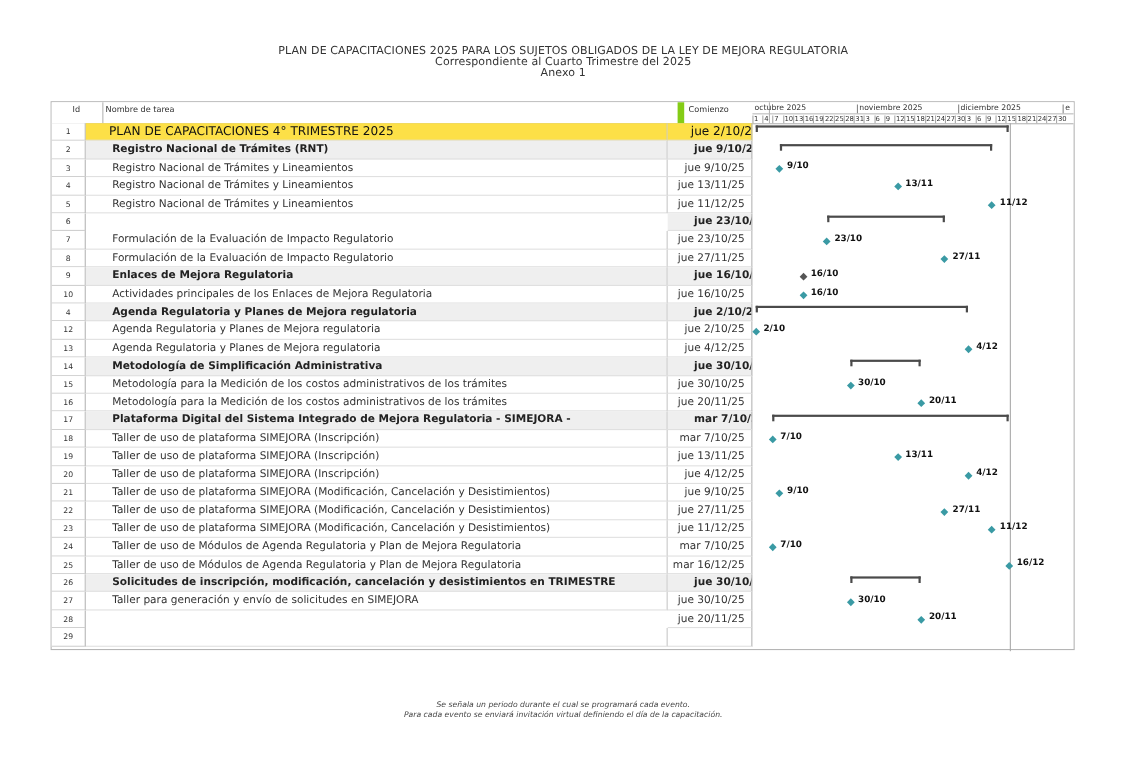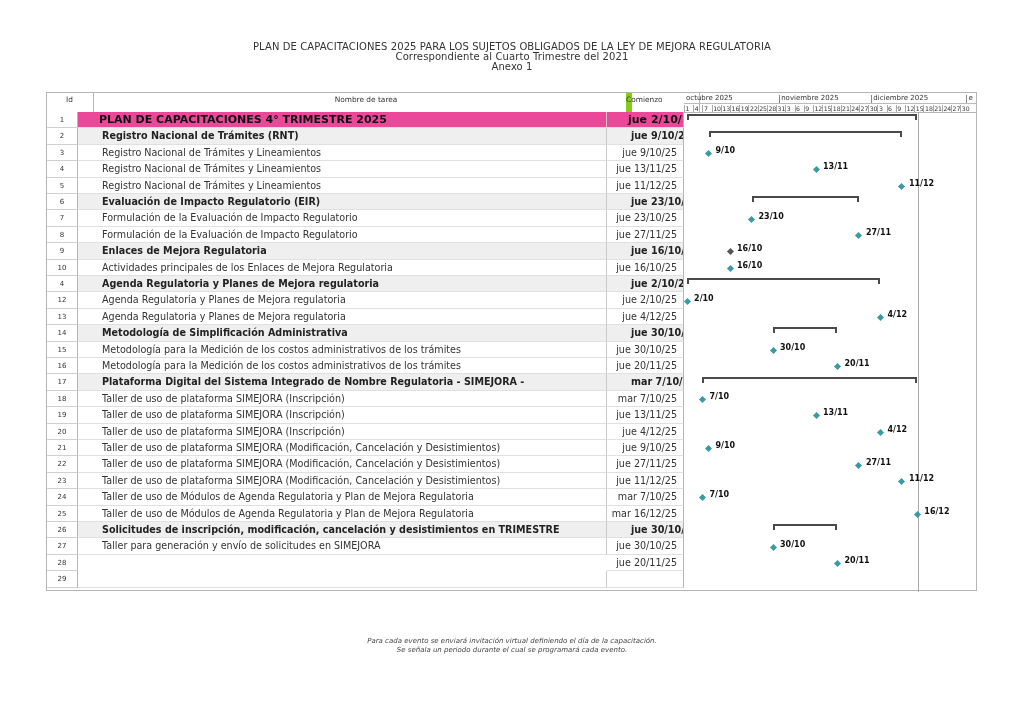--- a/index.html
+++ b/index.html
@@ -3,56 +3,56 @@
 <meta charset="utf-8">
 <style>
   html, body { margin:0; padding:0; background:#ffffff; }
   body { width:1024px; height:702px; position:relative; overflow:hidden; font-family:"DejaVu Sans", sans-serif; color:#222; }
   .title-block { position:absolute; left:0; top:42px; width:1024px; text-align:center; font-size:10px; line-height:10px; color:#333; letter-spacing:0.1px; }
   .title-block div { white-space:nowrap; }
   .table { position:absolute; left:46px; top:92px; width:931px; height:499px; border:1px solid #b5b5b5; box-sizing:border-box; }
   .hdr { position:absolute; left:0; top:0; height:19px; width:929px; border-bottom:1px solid #b5b5b5; background:#fff; }
   .hcell { position:absolute; top:0; height:19px; font-size:7.4px; color:#333; padding:2px 0 0 3px; box-sizing:border-box; white-space:nowrap;margin-left:16px; }
   .h-id { left:0; width:31px; border-right:1px solid #b5b5b5; }
-  .h-name { left:40px; width:529px; border-right:6px solid #84cc16;text-align:center; }
+  .h-name { left:30px; width:529px; border-right:6px solid #84cc16; }
   .h-start { left:560px; width:77px; border-right:1px solid #b5b5b5; }
   .timescale { position:absolute; left:637px; top:0; width:292px; height:19px; }
   .month { position:absolute; top:1px; font-size:7px; color:#333; white-space:nowrap; }
   .month-sep { position:absolute; top:2px; height:8px; width:1px; background:#888; }
   .days { position:absolute; left:0; top:10px; width:292px; height:9px; border-top:1px solid #bbb; }
   .day { position:absolute; top:0; font-size:6.2px; color:#333; line-height:9px; }
   .day-sep { position:absolute; top:1px; width:1px; height:7px; background:#aaa; }
   .rows { position:absolute; left:0; top:19px; width:929px; }
   .row { position:absolute; left:0; width:929px; height:16.4px; }
   .cell { position:absolute; top:0; height:16.4px; box-sizing:border-box; white-space:nowrap; overflow:hidden; line-height:16px; }
   .c-id { left:0; width:31px; border-right:1px solid #b5b5b5; border-bottom:1px solid #d0d0d0; text-align:center; font-size:7px; color:#333; background:#fff; }
   .c-name { left:31px; width:529px; border-right:1px solid #c8c8c8; border-bottom:1px solid #e0e0e0; font-size:9.6px; color:#333; }
   .c-start { left:560px; width:77px; border-right:1px solid #b5b5b5; border-bottom:1px solid #e0e0e0; font-size:9.6px; color:#333; text-align:right; padding-right:6px; }
   .row.summary .c-name, .row.summary .c-start { background:#efefef; font-weight:bold; color:#222;padding-left:24px; }
-  .row.top .c-name, .row.top .c-start { background:#ec4899; font-weight:bold; font-size:11px; color:#111;padding-left:21px; }
+  .row.top .c-name, .row.top .c-start { background:#fde047; font-weight:normal; font-size:11px; color:#111;padding-left:21px; }
   .lvl0 { padding-left:3px; }
   .lvl1 { padding-left:12px; }
   .lvl2 { padding-left:24px; font-weight:normal; }
   .gantt { position:absolute; left:637px; top:0; width:292px; height:480px; }
   .statusline { position:absolute; top:0; width:1px; height:480px; background:#a9a9a9; }
   .sumbar { position:absolute; height:2px; background:#4a4a4a; }
   .sumbar::before, .sumbar::after { content:""; position:absolute; top:0; width:2px; height:6px; background:#4a4a4a; }
   .sumbar::before { left:0; }
   .sumbar::after { right:0; }
   .diamond { position:absolute; width:5px; height:5px; transform:rotate(45deg); }
   .mlabel { position:absolute; font-size:8px; font-weight:bold; color:#111; white-space:nowrap; }
   .footnote { position:absolute; left:0; top:637px; width:1024px; text-align:center; font-size:7px; line-height:8.5px; color:#444; font-style:italic; }
   .footnote div { white-space:nowrap; }
 </style>
 </head>
 <body>
 
 <div class="title-block">
   <div>PLAN DE CAPACITACIONES 2025 PARA LOS SUJETOS OBLIGADOS DE LA LEY DE MEJORA REGULATORIA</div>
-  <div>Correspondiente al Cuarto Trimestre del 2021</div>
+  <div>Correspondiente al Cuarto Trimestre del 2025</div>
   <div>Anexo 1</div>
 </div>
 
 <div class="table">
   <div class="hdr">
     <div class="hcell h-id">Id</div>
     <div class="hcell h-name">Nombre de tarea</div>
     <div class="hcell h-start">Comienzo</div>
     <div class="timescale" id="timescale">
       <div class="days" id="days">
@@ -149,21 +149,20 @@
         <div class="cell c-name lvl2">Registro Nacional de Trámites y Lineamientos</div>
         <div class="cell c-start">jue 13/11/25</div>
       </div>
       <div class="row" style="top: 65.6px;">
         <div class="cell c-id">5</div>
         <div class="cell c-name lvl2">Registro Nacional de Trámites y Lineamientos</div>
         <div class="cell c-start">jue 11/12/25</div>
       </div>
       <div class="row summary" style="top: 82px;">
         <div class="cell c-id">6</div>
-        <div class="cell c-name lvl1">Evaluación de Impacto Regulatorio (EIR)</div>
         <div class="cell c-start">jue 23/10/25</div>
       </div>
       <div class="row" style="top: 98.4px;">
         <div class="cell c-id">7</div>
         <div class="cell c-name lvl2">Formulación de la Evaluación de Impacto Regulatorio</div>
         <div class="cell c-start">jue 23/10/25</div>
       </div>
       <div class="row" style="top: 114.8px;">
         <div class="cell c-id">8</div>
         <div class="cell c-name lvl2">Formulación de la Evaluación de Impacto Regulatorio</div>
@@ -204,21 +203,21 @@
         <div class="cell c-name lvl2">Metodología para la Medición de los costos administrativos de los trámites</div>
         <div class="cell c-start">jue 30/10/25</div>
       </div>
       <div class="row" style="top: 246px;">
         <div class="cell c-id">16</div>
         <div class="cell c-name lvl2">Metodología para la Medición de los costos administrativos de los trámites</div>
         <div class="cell c-start">jue 20/11/25</div>
       </div>
       <div class="row summary" style="top: 262.4px;">
         <div class="cell c-id">17</div>
-        <div class="cell c-name lvl1">Plataforma Digital del Sistema Integrado de Nombre Regulatoria - SIMEJORA -</div>
+        <div class="cell c-name lvl1">Plataforma Digital del Sistema Integrado de Mejora Regulatoria - SIMEJORA -</div>
         <div class="cell c-start">mar 7/10/25</div>
       </div>
       <div class="row" style="top: 278.8px;">
         <div class="cell c-id">18</div>
         <div class="cell c-name lvl2">Taller de uso de plataforma SIMEJORA (Inscripción)</div>
         <div class="cell c-start">mar 7/10/25</div>
       </div>
       <div class="row" style="top: 295.2px;">
         <div class="cell c-id">19</div>
         <div class="cell c-name lvl2">Taller de uso de plataforma SIMEJORA (Inscripción)</div>
@@ -322,15 +321,15 @@
         <div class="sumbar" style="left: 89.03px; width: 64.47px; top: 412.2px;"></div>
         <div class="diamond" style="left: 86.53px; top: 432.6px; background: rgb(58, 154, 164);"></div>
         <div class="mlabel" style="left: 96.03px; top: 427.6px;">30/10</div>
         <div class="diamond" style="left: 151px; top: 449px; background: rgb(58, 154, 164);"></div>
         <div class="mlabel" style="left: 160.5px; top: 444px;">20/11</div>
       </div>
   </div>
 </div>
 
 <div class="footnote">
+  <div>Se señala un periodo durante el cual se programará cada evento.</div>
   <div>Para cada evento se enviará invitación virtual definiendo el día de la capacitación.</div>
-  <div>Se señala un periodo durante el cual se programará cada evento.</div>
 </div>
 
 </body></html>

